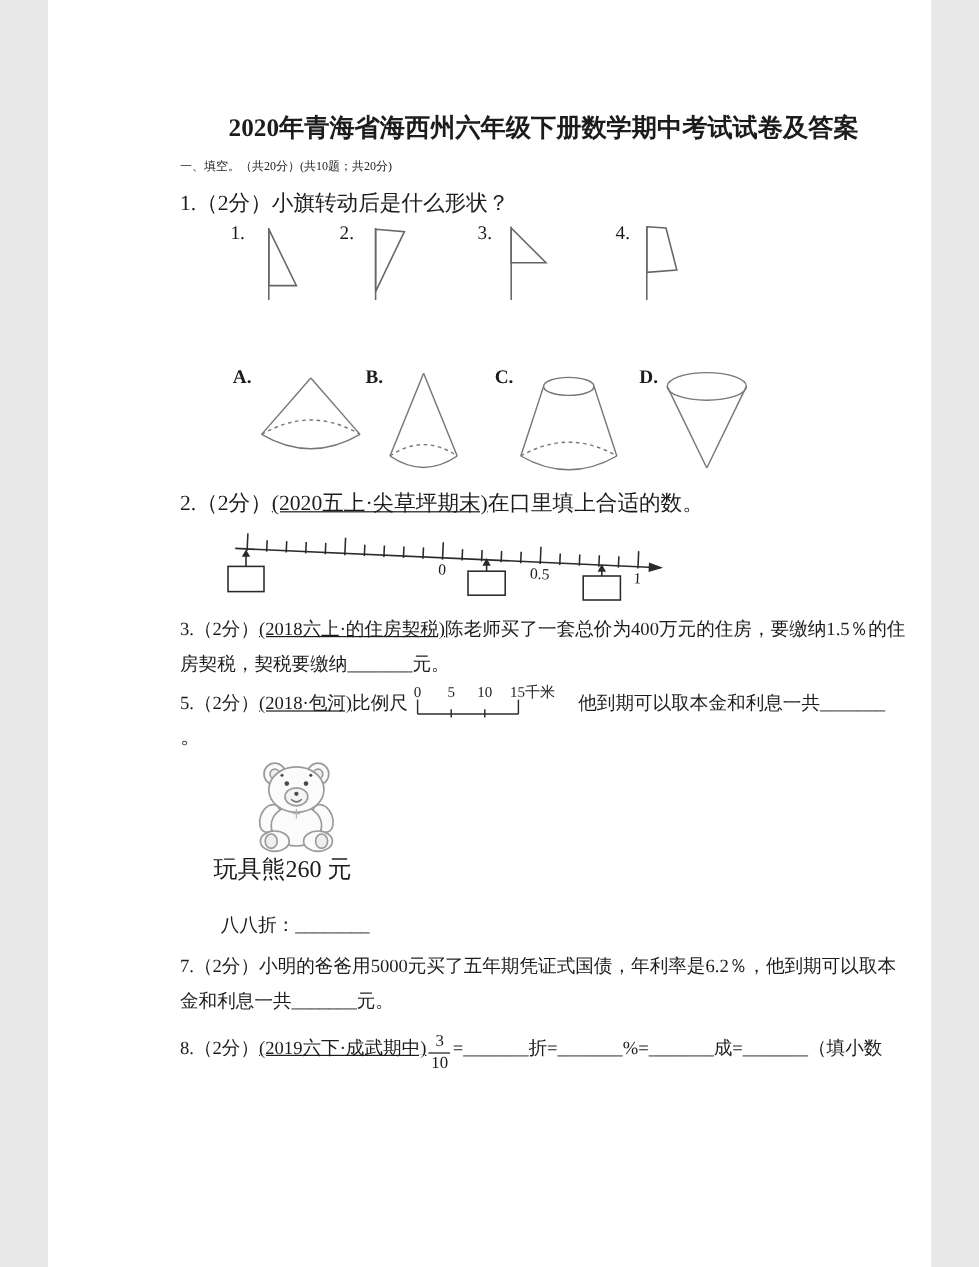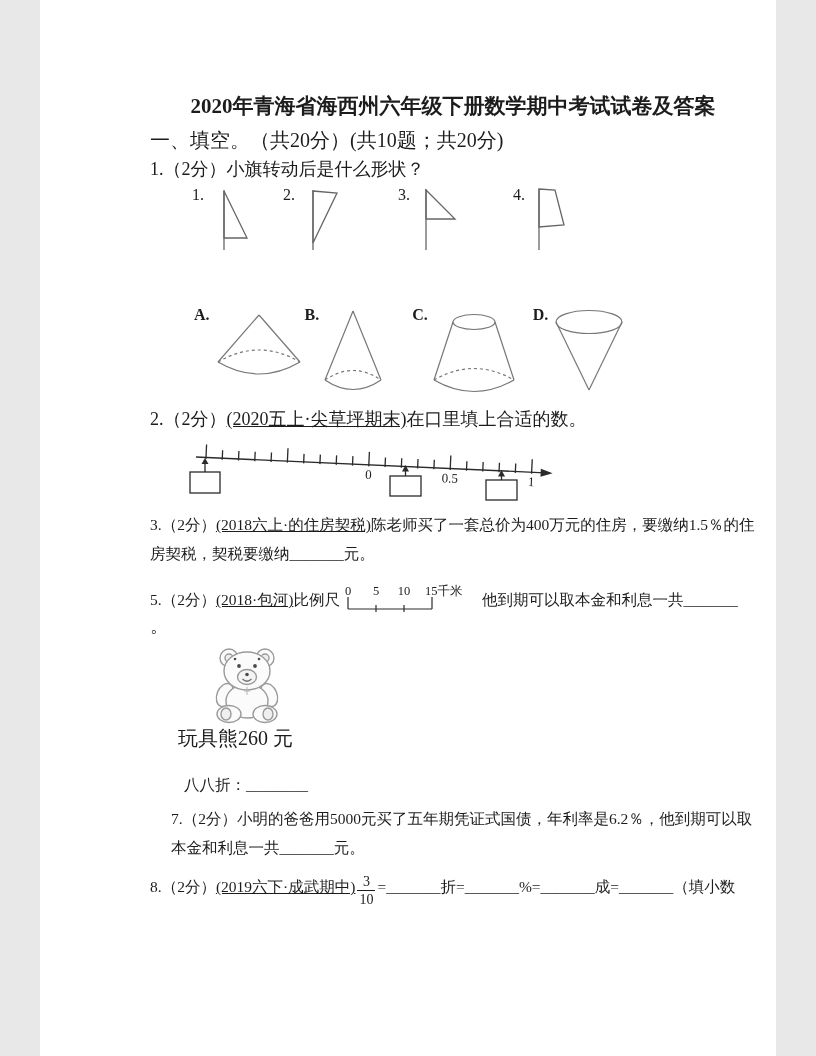--- a/index.html
+++ b/index.html
@@ -3,44 +3,44 @@
 <meta charset="utf-8">
 <style>
   html,body{margin:0;padding:0;background:#e8e8e8;}
   .page{
     position:relative;width:736px;height:1056px;background:#ffffff;
     margin:0 auto;overflow:hidden;color:#1c1c1c;
     font-family:"Liberation Serif","DejaVu Serif",serif;
   }
   .content{position:absolute;left:110px;top:92px;width:606px;}
   .title{margin:0 0 9px 0;text-align:center;font-size:21px;font-weight:bold;line-height:1.35;}
-  .section{font-size:20px;line-height:22px;margin:0 0 7px 0;}
+  .section{font-size:10px;line-height:22px;margin:0 0 7px 0;}
   .qline{font-size:18px;line-height:22px;margin:0;}
   .para{font-size:15.5px;line-height:29px;margin:0;}
   .source{text-decoration:underline;}
   .blank{white-space:nowrap;}
   .figure-row{display:flex;align-items:flex-start;}
   .flags-row{margin:6px 0 0 42px;}
   .cones-row{margin:52px 0 0 44px;}
   .fig-item{display:flex;align-items:flex-start;}
   .fig-label{font-size:16px;line-height:18px;margin-right:3px;}
   .opt-label{font-size:16px;font-weight:bold;line-height:18px;margin-right:3px;}
   .q2{margin-top:10px;}
   .numberline{display:block;margin:2px 0 0 36px;}
   .q3{margin-top:4px;}
   .q4{margin-top:2px;}
-  .q5{margin-top:16px;line-height:30px;}
+  .q5{margin-top:2px;line-height:30px;}
   .scalebar{vertical-align:-9px;margin:0 2px;}
   .svgtext{font-size:12.5px;fill:#1c1c1c;font-family:"Liberation Serif","DejaVu Serif",serif;}
   .svgtext2{font-size:13px;fill:#1c1c1c;font-family:"Liberation Serif","DejaVu Serif",serif;}
   .q6{margin-top:4px;}
   .bear{display:block;margin:6px 0 0 52px;}
   .bear-caption{font-size:20px;line-height:22px;margin:2px 0 0 28px;}
   .discount-row{font-size:15.5px;line-height:22px;margin:25px 0 0 34px;}
-  .q7{margin-top:8px;margin-left:21px;}
+  .q7{margin-top:8px;}
   .q8{margin-top:10px;line-height:30px;}
   .frac{display:inline-block;text-align:center;vertical-align:-12px;line-height:1.1;margin:0 2px;}
   .fnum{display:block;font-size:14px;border-bottom:1.4px solid #1c1c1c;padding:0 5px 1px 5px;}
   .fden{display:block;font-size:14px;padding:1px 2px 0 2px;}
   svg{overflow:visible;}
 </style>
 </head>
 <body>
 
 <div class="page">

